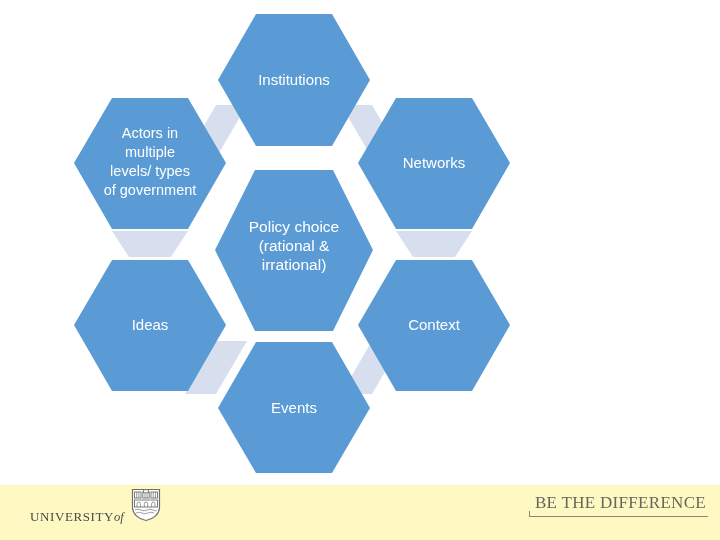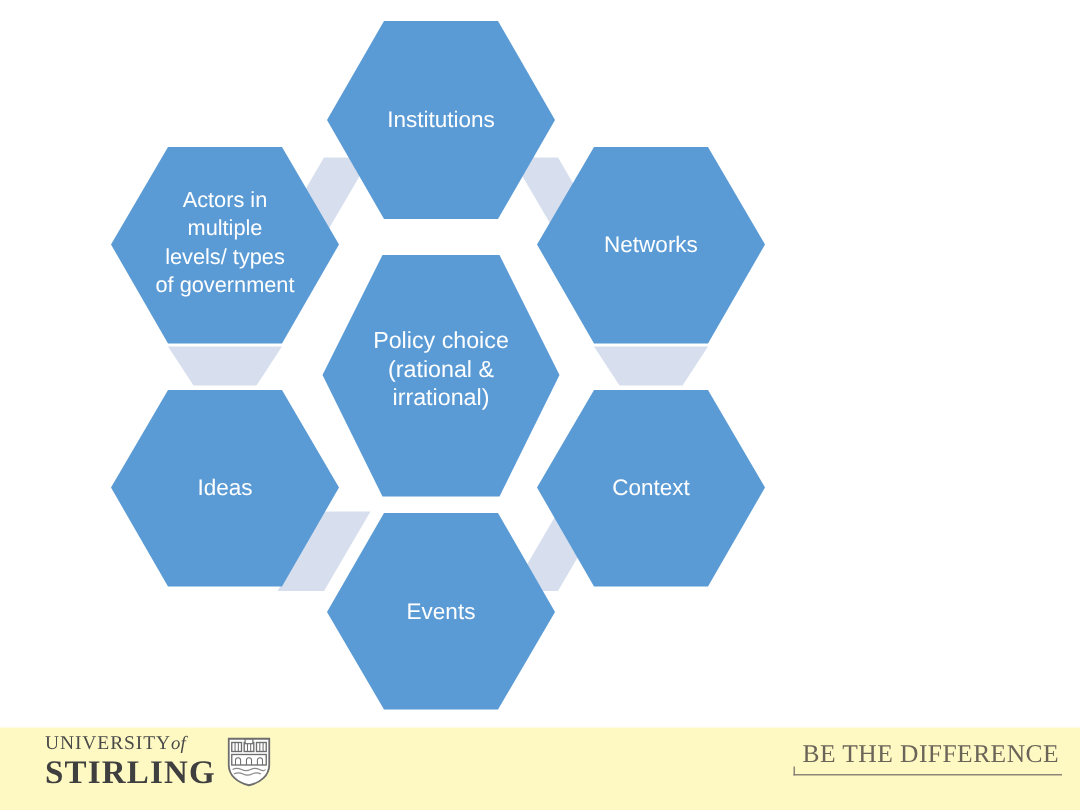--- a/index.html
+++ b/index.html
@@ -168,21 +168,20 @@
 
   </svg>
 
   <div id="footer">
 
     <div id="brand">
       <div id="brand-words">
         <div id="brand-line1">
           <span>UNIVERSITY</span><span class="of">of</span>
         </div>
-        <div id="brand-line2">STIRLING</div>
       </div>
 
       <svg id="crest" viewBox="0 0 30 34">
         <path d="M1.5 1.5 H28.5 V19 C28.5 26 22.5 31 15 32.5 C7.5 31 1.5 26 1.5 19 Z" fill="#ffffff" stroke="#6e6e6e" stroke-width="1.2"></path>
 
         <rect x="3.5" y="4" width="6.5" height="6" fill="none" stroke="#6e6e6e" stroke-width="0.9"></rect>
         <rect x="11.8" y="4" width="6.4" height="6" fill="none" stroke="#6e6e6e" stroke-width="0.9"></rect>
         <rect x="20" y="4" width="6.5" height="6" fill="none" stroke="#6e6e6e" stroke-width="0.9"></rect>
         <line x1="5.7" y1="4" x2="5.7" y2="10" stroke="#6e6e6e" stroke-width="0.7"></line>
         <line x1="7.9" y1="4" x2="7.9" y2="10" stroke="#6e6e6e" stroke-width="0.7"></line>

